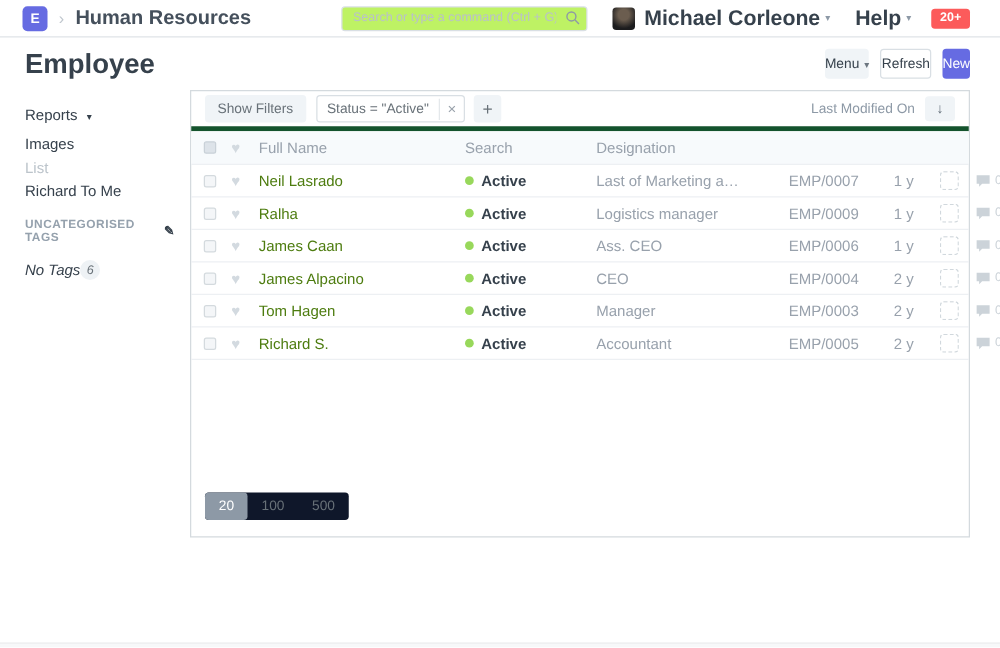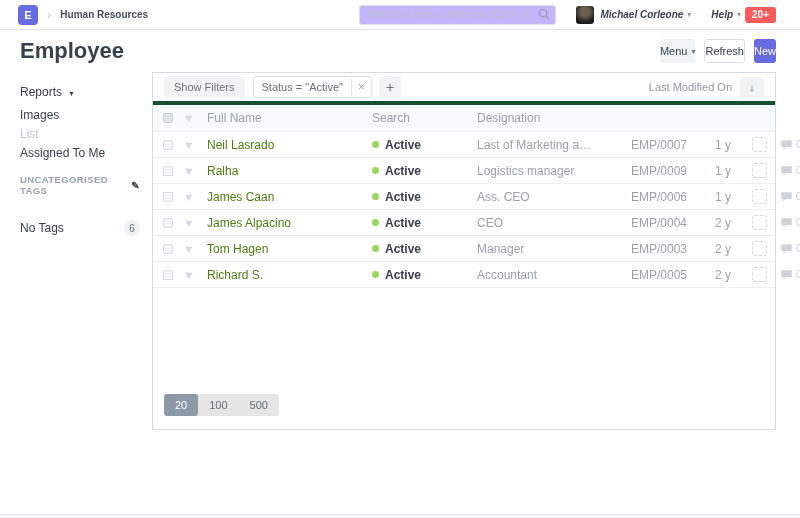--- a/index.html
+++ b/index.html
@@ -7,34 +7,34 @@
   body {
     width:800px; height:518px; position:relative; overflow:hidden;
     background:#fff; font-family:"Liberation Sans", sans-serif; color:#36414c;
   }
   
   .navbar { height:30px; background:#fff; border-bottom:1px solid #dfe3e8;
     display:flex; align-items:center; padding:0 24px 0 18px; }
   .logo { width:20px; height:20px; border-radius:4px; background:var(--brand);
     color:#fff; font-size:11px; font-weight:bold; display:flex; align-items:center; justify-content:center; }
   .crumb-chevron { color:#c0c7ce; font-size:13px; margin:0 9px; line-height:1; }
-  .breadcrumb { font-size:10px; font-weight:600; color:#45505c; }
+  .breadcrumb { font-size:16px; font-weight:600; color:#45505c; }
   .search-wrap { margin-left:auto; margin-right:20px; position:relative; width:197px; }
   .search-input { width:100%; height:20px; border:1px solid #d9dfe4; border-radius:3px;
-    font-size:10px; padding:0 24px 0 8px; color:#555; background:#c4b5fd; outline:none;
+    font-size:10px; padding:0 24px 0 8px; color:#555; background:#bef264; outline:none;
     font-family:"Liberation Sans", sans-serif; }
   .search-input::placeholder { color:#b9c1c9; }
   .search-icon { position:absolute; right:6px; top:4px; width:12px; height:12px; }
   .user-group, .help-group { display:flex; align-items:center; }
   .avatar { width:18px; height:18px; border-radius:3px; margin-right:7px;
     background:radial-gradient(circle at 50% 32%, #6b5d4f 0 28%, #1c1c1e 72%); }
-  .nav-label { font-size:10px; font-weight:600; color:#36414c;font-style:italic; }
+  .nav-label { font-size:17px; font-weight:600; color:#36414c; }
   .caret { font-size:8px; color:#8d99a6; margin-left:4px; }
   .help-group { margin-left:20px; }
-  .notif-badge { margin-left:4px; background:var(--badge-red); color:#fff;
+  .notif-badge { margin-left:16px; background:var(--badge-red); color:#fff;
     font-size:10px; font-weight:bold; padding:3px 7px; border-radius:3px; line-height:1;text-align:center; }
   
   .page-head { height:42px; display:flex; align-items:center; padding:0 24px 0 20px; }
   .page-title { font-size:22px; font-weight:600; color:#36414c; }
   .head-buttons { margin-left:auto; display:flex; gap:9px; }
   .btn { height:24px; padding:0 0; border-radius:3px; font-size:11px;
     display:inline-flex; align-items:center; border:none; cursor:pointer;
     font-family:"Liberation Sans", sans-serif; }
   .btn-default { background:#f0f4f7; color:#36414c; }
   .btn-white { background:#fff; border:1px solid #d9dfe4; color:#36414c; }
@@ -43,22 +43,22 @@
   
   .main { display:flex; align-items:flex-start; }
   .sidebar { width:152px; padding:13px 12px 0 20px; flex:none; }
   .sidebar-item { font-size:12px; line-height:14px; margin-bottom:5px; color:#36414c; cursor:pointer; }
   .sidebar-item.reports { margin-bottom:7px; }
   .sidebar-item.muted { color:#bcc4cb; }
   .sidebar-item .caret { color:#50holder; }
   .tags-title { margin-top:14px; font-size:9.5px; letter-spacing:0.4px; color:#95a1ad;
     font-weight:600; display:flex; align-items:center; gap:6px; }
   .pencil { font-size:10px; color:#36414c; }
-  .no-tags { margin-top:24px; display:flex; align-items:center; justify-content:space-between;
-    font-size:12px; color:#36414c; width:120px; cursor:pointer; }
+  .no-tags { margin-top:12px; display:flex; align-items:center; 
+    font-size:12px; color:#36414c; width:120px; cursor:pointer;font-style:italic; }
   .count-badge { background:#eef2f5; color:#687178; font-size:10px; min-width:16px; height:16px;
     border-radius:8px; display:flex; align-items:center; justify-content:center; padding:0 4px; }
   
   .list-container { width:624px; height:358px; border:1px solid #d4dade; background:#fff;
     display:flex; flex-direction:column; flex:none; }
   .filter-row { height:32px; flex:none; display:flex; align-items:center;
     padding:0 11px; border-bottom:4px solid #14532d; }
   .show-filters { background:#f0f4f7; color:#687178; font-size:11px; padding:5px 10px;
     border-radius:3px; cursor:pointer; }
   .filter-tag { display:flex; align-items:center; border:1px solid #d9dfe4; border-radius:3px;
@@ -92,21 +92,21 @@
   .cell-id { width:60px; text-align:right; color:#98a1ac; flex:none; }
   .cell-mod { width:34px; text-align:right; color:#98a1ac; flex:none; margin-left:10px; }
   .assign-box { width:15px; height:15px; border:1px dashed #d1d8dd; border-radius:3px;
     margin-left:21px; flex:none; cursor:pointer; }
   .comment-group { margin-left:13px; display:flex; align-items:center; color:#ccd3d9;
     font-size:10px; flex:none; width:28px; }
   .comment-group svg { margin-right:3px; }
   .list-spacer { flex:1; }
   
   .pagination-row { flex:none; padding:9px 11px 13px; }
-  .page-size-group { display:inline-flex; background:#e5e5e5; border-radius:3px; }
+  .page-size-group { display:inline-flex; background:#0f172a; border-radius:3px; }
   .page-size { font-size:11px; color:#687178; padding:5px 11px; cursor:pointer; }
   .page-size.selected { background:var(--page-size-selected-bg); color:#fff; border-radius:3px; }
   
   .footer-strip { position:absolute; left:0; right:0; bottom:0; height:4px;
     background:#f7f8f9; border-top:1px solid #ededee; }
 </style>
 </head>
 <body>
 
 <div class="navbar">
@@ -154,21 +154,21 @@
 
 <div class="main">
 
   <div class="sidebar">
     <div class="sidebar-item reports">
       <span>Reports</span>
       <span class="caret" style="color:#36414c;">▾</span>
     </div>
     <div class="sidebar-item">Images</div>
     <div class="sidebar-item muted">List</div>
-    <div class="sidebar-item">Assigned To Me</div>
+    <div class="sidebar-item">Richard To Me</div>
 
     <div class="tags-title">
       <span>UNCATEGORISED TAGS</span>
       <span class="pencil">✎</span>
     </div>
     <div class="no-tags">
       <span>No Tags</span>
       <span class="count-badge">6</span>
     </div>
   </div>

